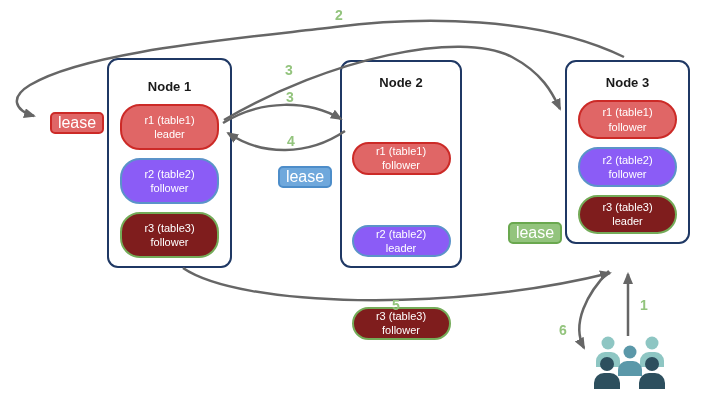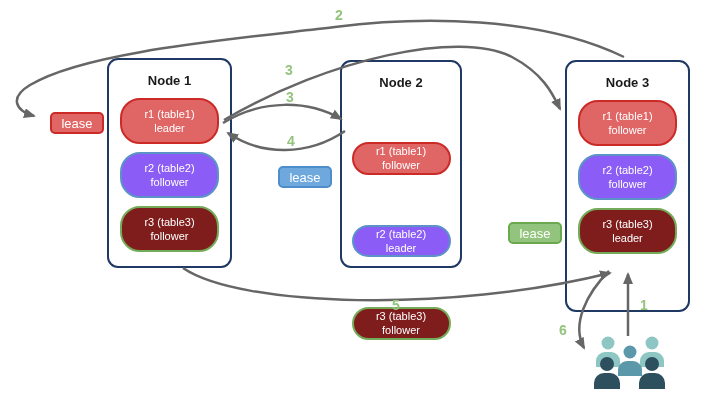--- a/index.html
+++ b/index.html
@@ -5,35 +5,35 @@
   html,body{margin:0;padding:0;background:#ffffff;}
   .canvas{
     position:relative;width:704px;height:405px;background:#ffffff;
     font-family:"Liberation Sans",sans-serif;overflow:hidden;
   }
   .node{
     position:absolute;background:#ffffff;border:2px solid #1f3864;border-radius:11px;
     box-sizing:border-box;display:flex;flex-direction:column;align-items:center;
     padding-top:10px;z-index:1;
   }
-  .node-1{left:107px;top:58px;width:125px;height:210px;}
+  .node-1{left:107px;top:58px;width:125px;height:210px;justify-content:flex-end;}
   .node-2{left:340px;top:60px;width:122px;height:208px;gap:42px;}
-  .node-3{left:565px;top:60px;width:125px;height:252px;}
+  .node-3{left:565px;top:60px;width:125px;height:184px;}
   .node-title{font-weight:bold;font-size:13px;color:#1a1a1a;margin:3px 0 10px 0;}
   .replica{
     width:99px;height:46px;border-radius:20px;box-sizing:border-box;
     display:flex;flex-direction:column;align-items:center;justify-content:center;
     color:#ffffff;font-size:11px;line-height:1.3;margin-bottom:8px;text-align:center;
   }
   .replica.red{background:#e06666;border:2px solid #cc2a27;}
   .replica.blue{background:#8b5cf6;border:2px solid #5b93c9;}
   .replica.green{background:#7f1d1d;border:2px solid #74ab58;}
   .lease{
     position:absolute;width:54px;height:22px;border-radius:5px;box-sizing:border-box;
-    color:#ffffff;font-size:13px;display:flex;align-items:center;justify-content:center;
+    color:#ffffff;font-size:16px;display:flex;align-items:center;justify-content:center;
     z-index:3;
   }
   .lease.red{left:50px;top:112px;background:#e06666;border:2px solid #cc2a27;}
   .lease.blue{left:278px;top:166px;background:#6fa8dc;border:2px solid #4d8dc9;}
   .lease.green{left:508px;top:222px;background:#93c47d;border:2px solid #6aa84f;}
   .step{
     position:absolute;color:#93c47d;font-weight:bold;font-size:14px;z-index:3;
     transform:translate(-50%,-50%);
   }
   .step-1{left:644px;top:305px;}

